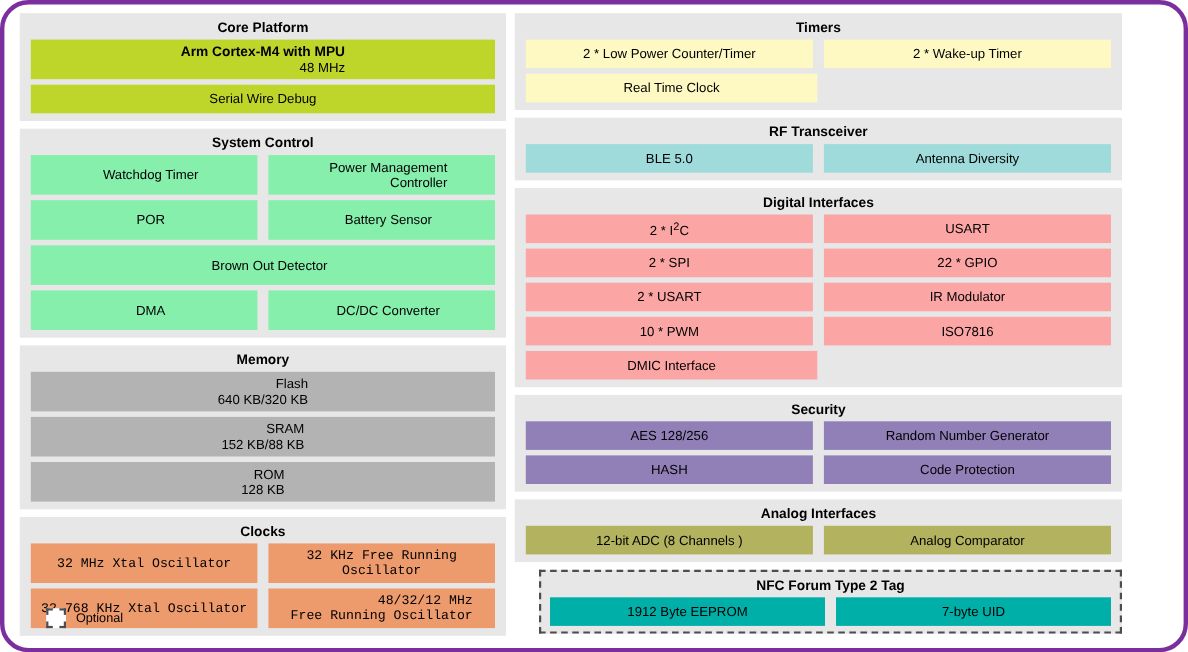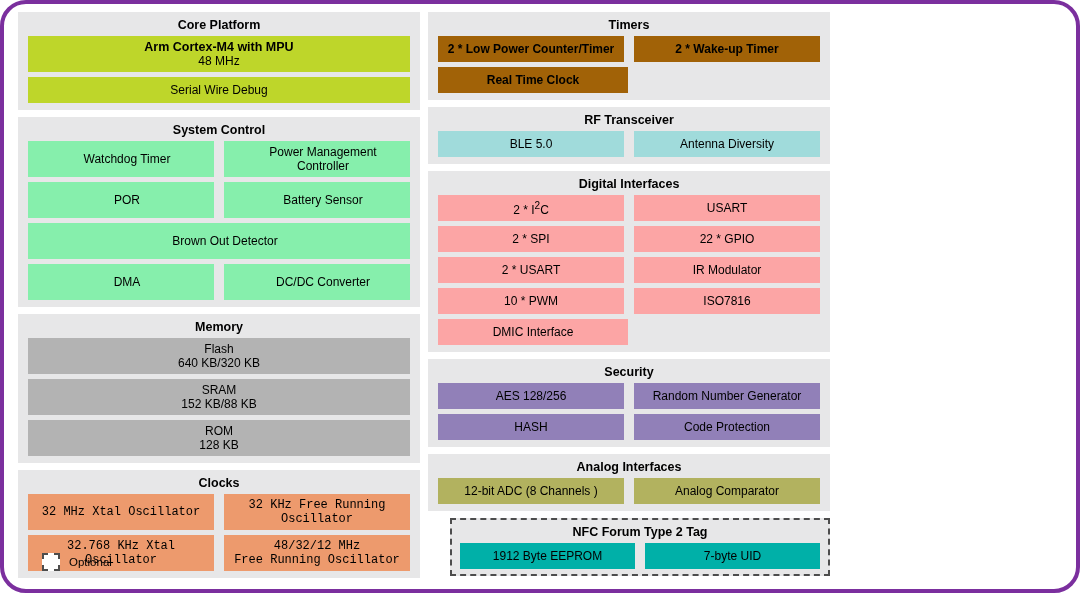--- a/index.html
+++ b/index.html
@@ -15,22 +15,22 @@
     border:4px solid #7b2f9e;
     border-radius:26px;
     background:#ffffff;
   }
   .canvas {
     position:absolute;
     left:14px; top:8px; right:14px; bottom:8px;
   }
   .cols { display:flex; gap:8px; height:543px; }
   .col { display:flex; flex-direction:column; gap:7px; }
-  .col-left  { width:402px; }
-  .col-right { width:402px; }
+  .col-left  { width:442px; }
+  .col-right { width:552px; }
 
   .panel {
     background:#e7e7e8;
     padding:4px 10px 7px 10px;
   }
   .panel.dashed {
     border:2px dashed #4d4d4d;
     padding:3px 8px 5px 8px;
     margin-left:22px;
   }
@@ -52,27 +52,27 @@
     text-align:center;
     font-size:12px;
     color:#000;
     line-height:14px;
     padding:3px 4px;
     min-height:26px;
   }
   .blk.two { min-height:36px; }
   .blk b { font-weight:bold; font-size:12.5px; }
   .blk .sub { font-weight:normal; }
-  .blk .l1, .blk .l2 { display:block; }
+  .blk .l1, .blk .l2 { display:block;text-align:right; }
 
   .c-green  { background:#bed62a; }
   .c-blue   { background:#86efac;padding-left:16px; }
   .c-gray   { background:#b3b3b3; }
   .c-orange { background:#ed9a6d;font-family:Liberation Mono, monospace; }
-  .c-teal   { background:#a16207;font-weight:bold; }
+  .c-teal   { background:#fef9c3; }
   .c-cyan   { background:#a0dbdb; }
   .c-yellow { background:#fca5a5; }
   .c-purple { background:#9180b8; }
   .c-olive  { background:#b2b25f; }
   .c-nfc    { background:#00b0a8; }
 
   .legend {
     position:absolute;
     left:24px; bottom:10px;
     display:flex; align-items:center; gap:9px;

